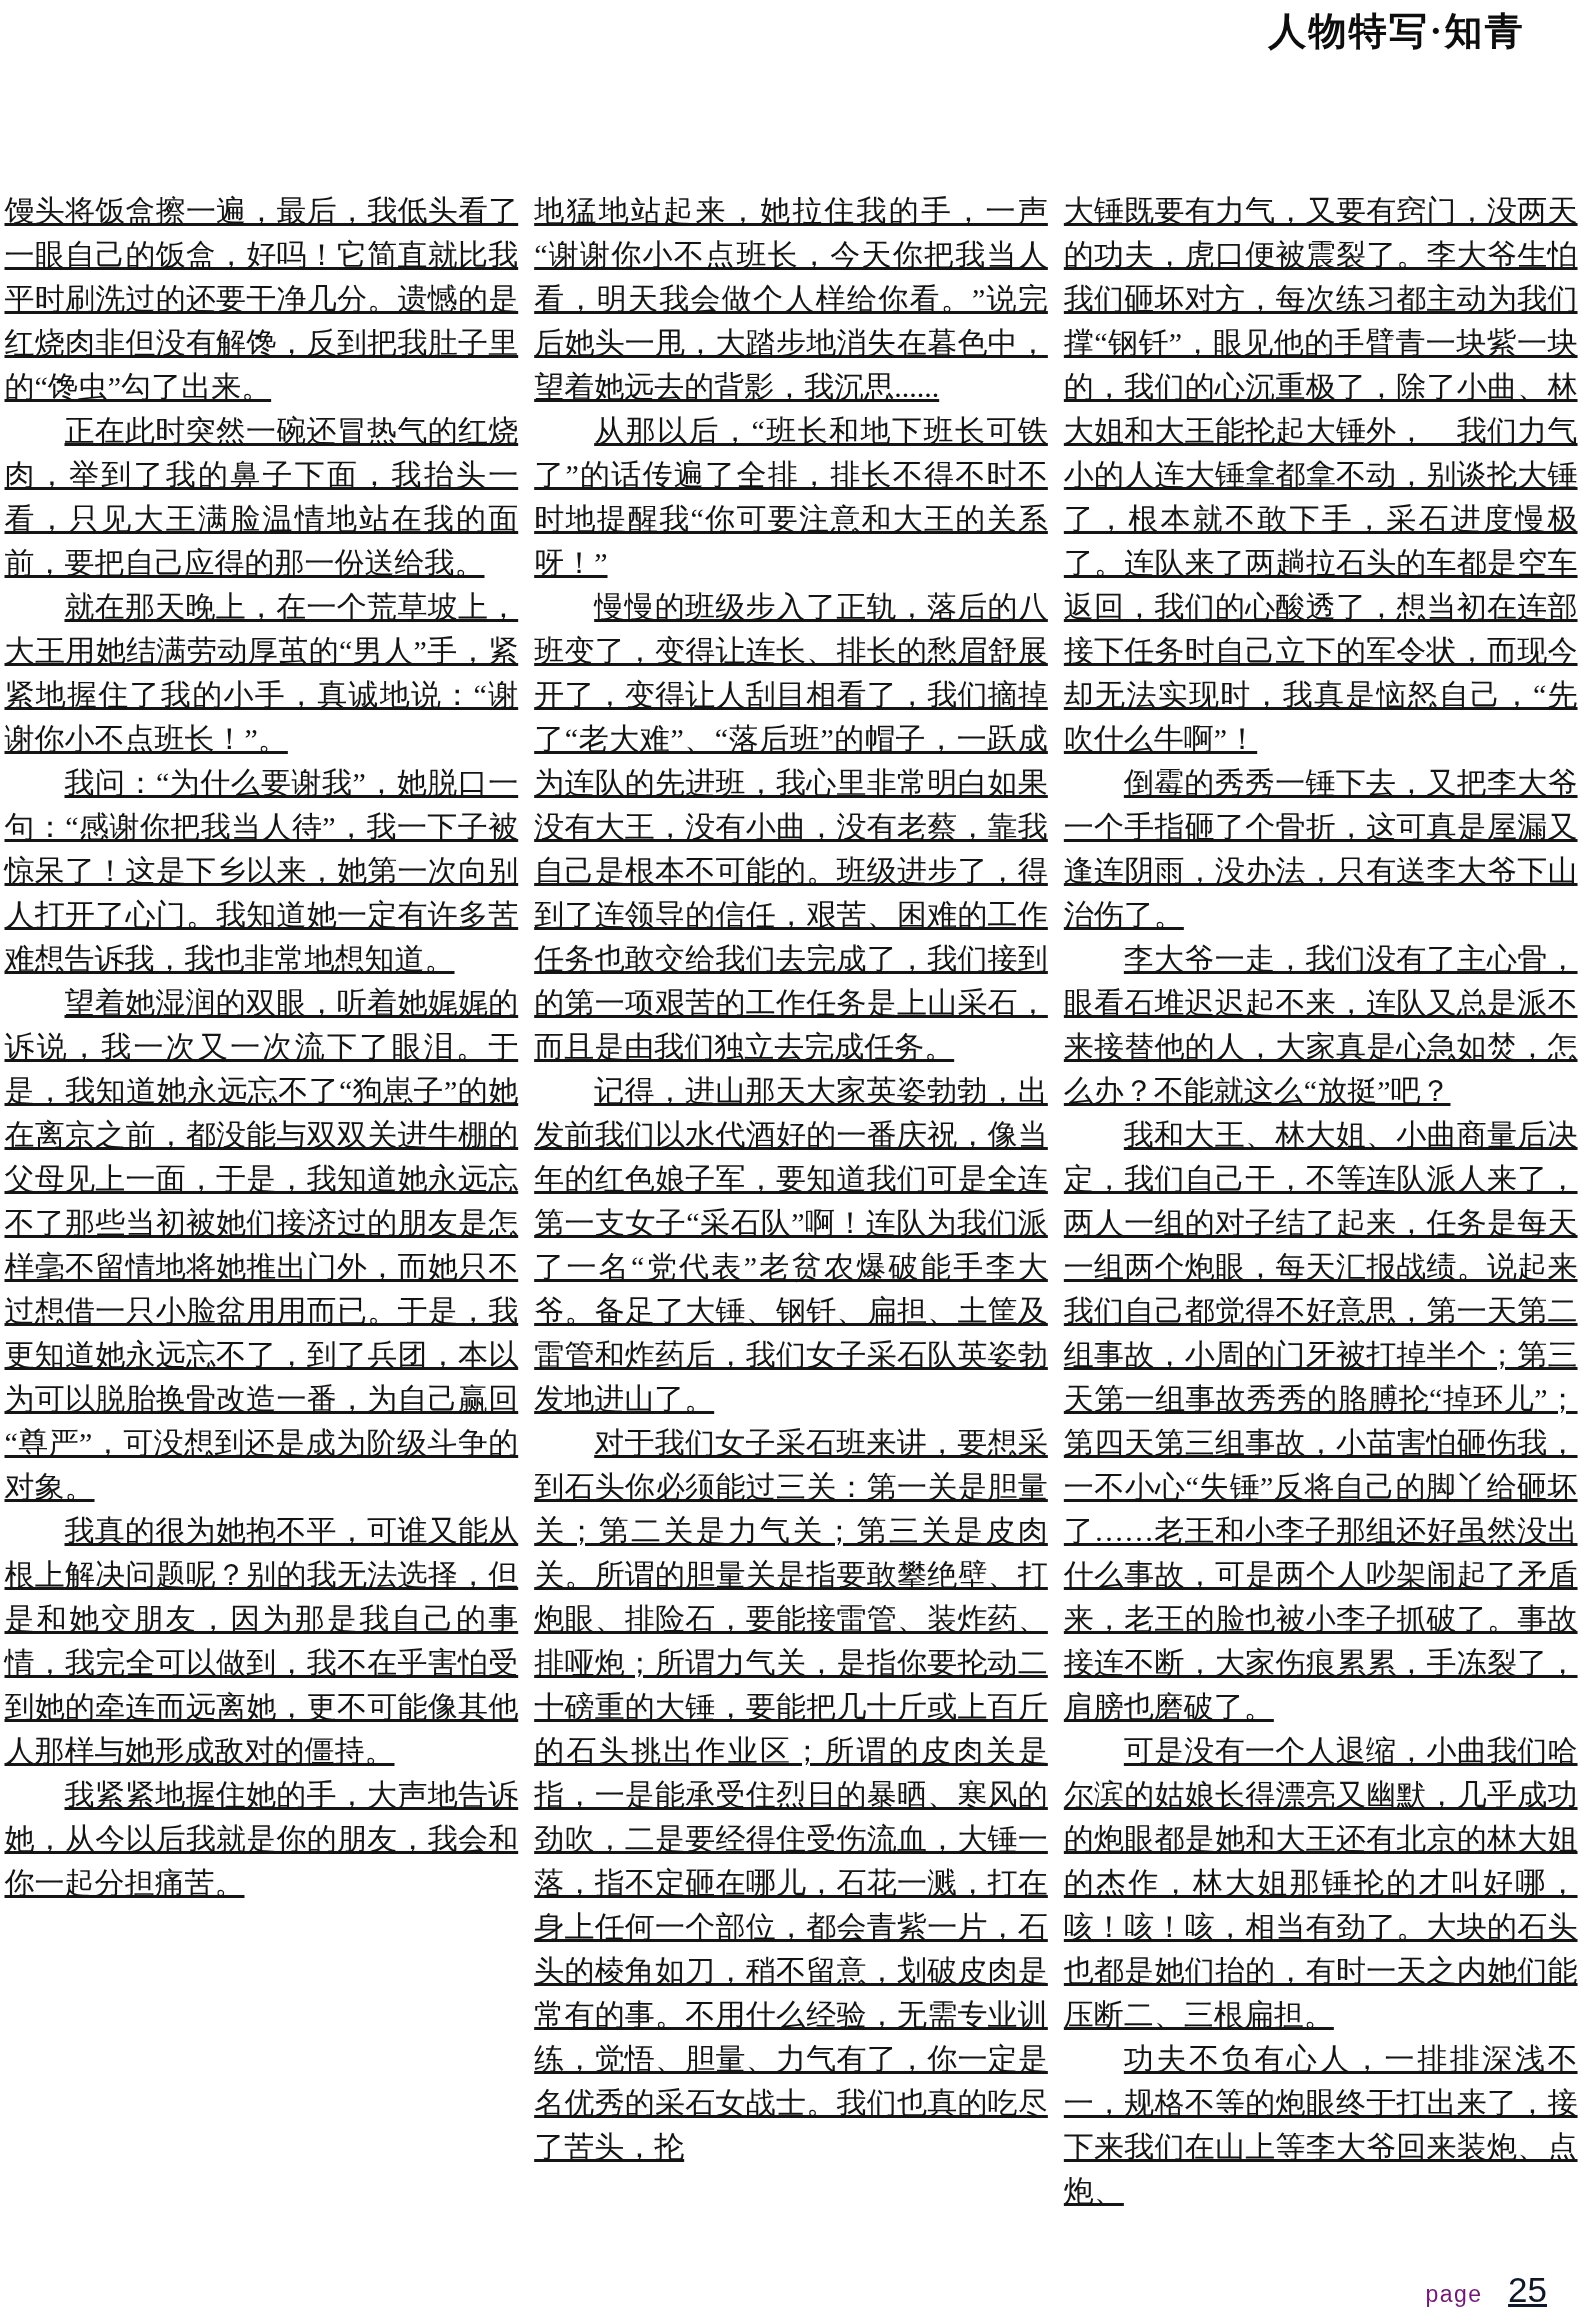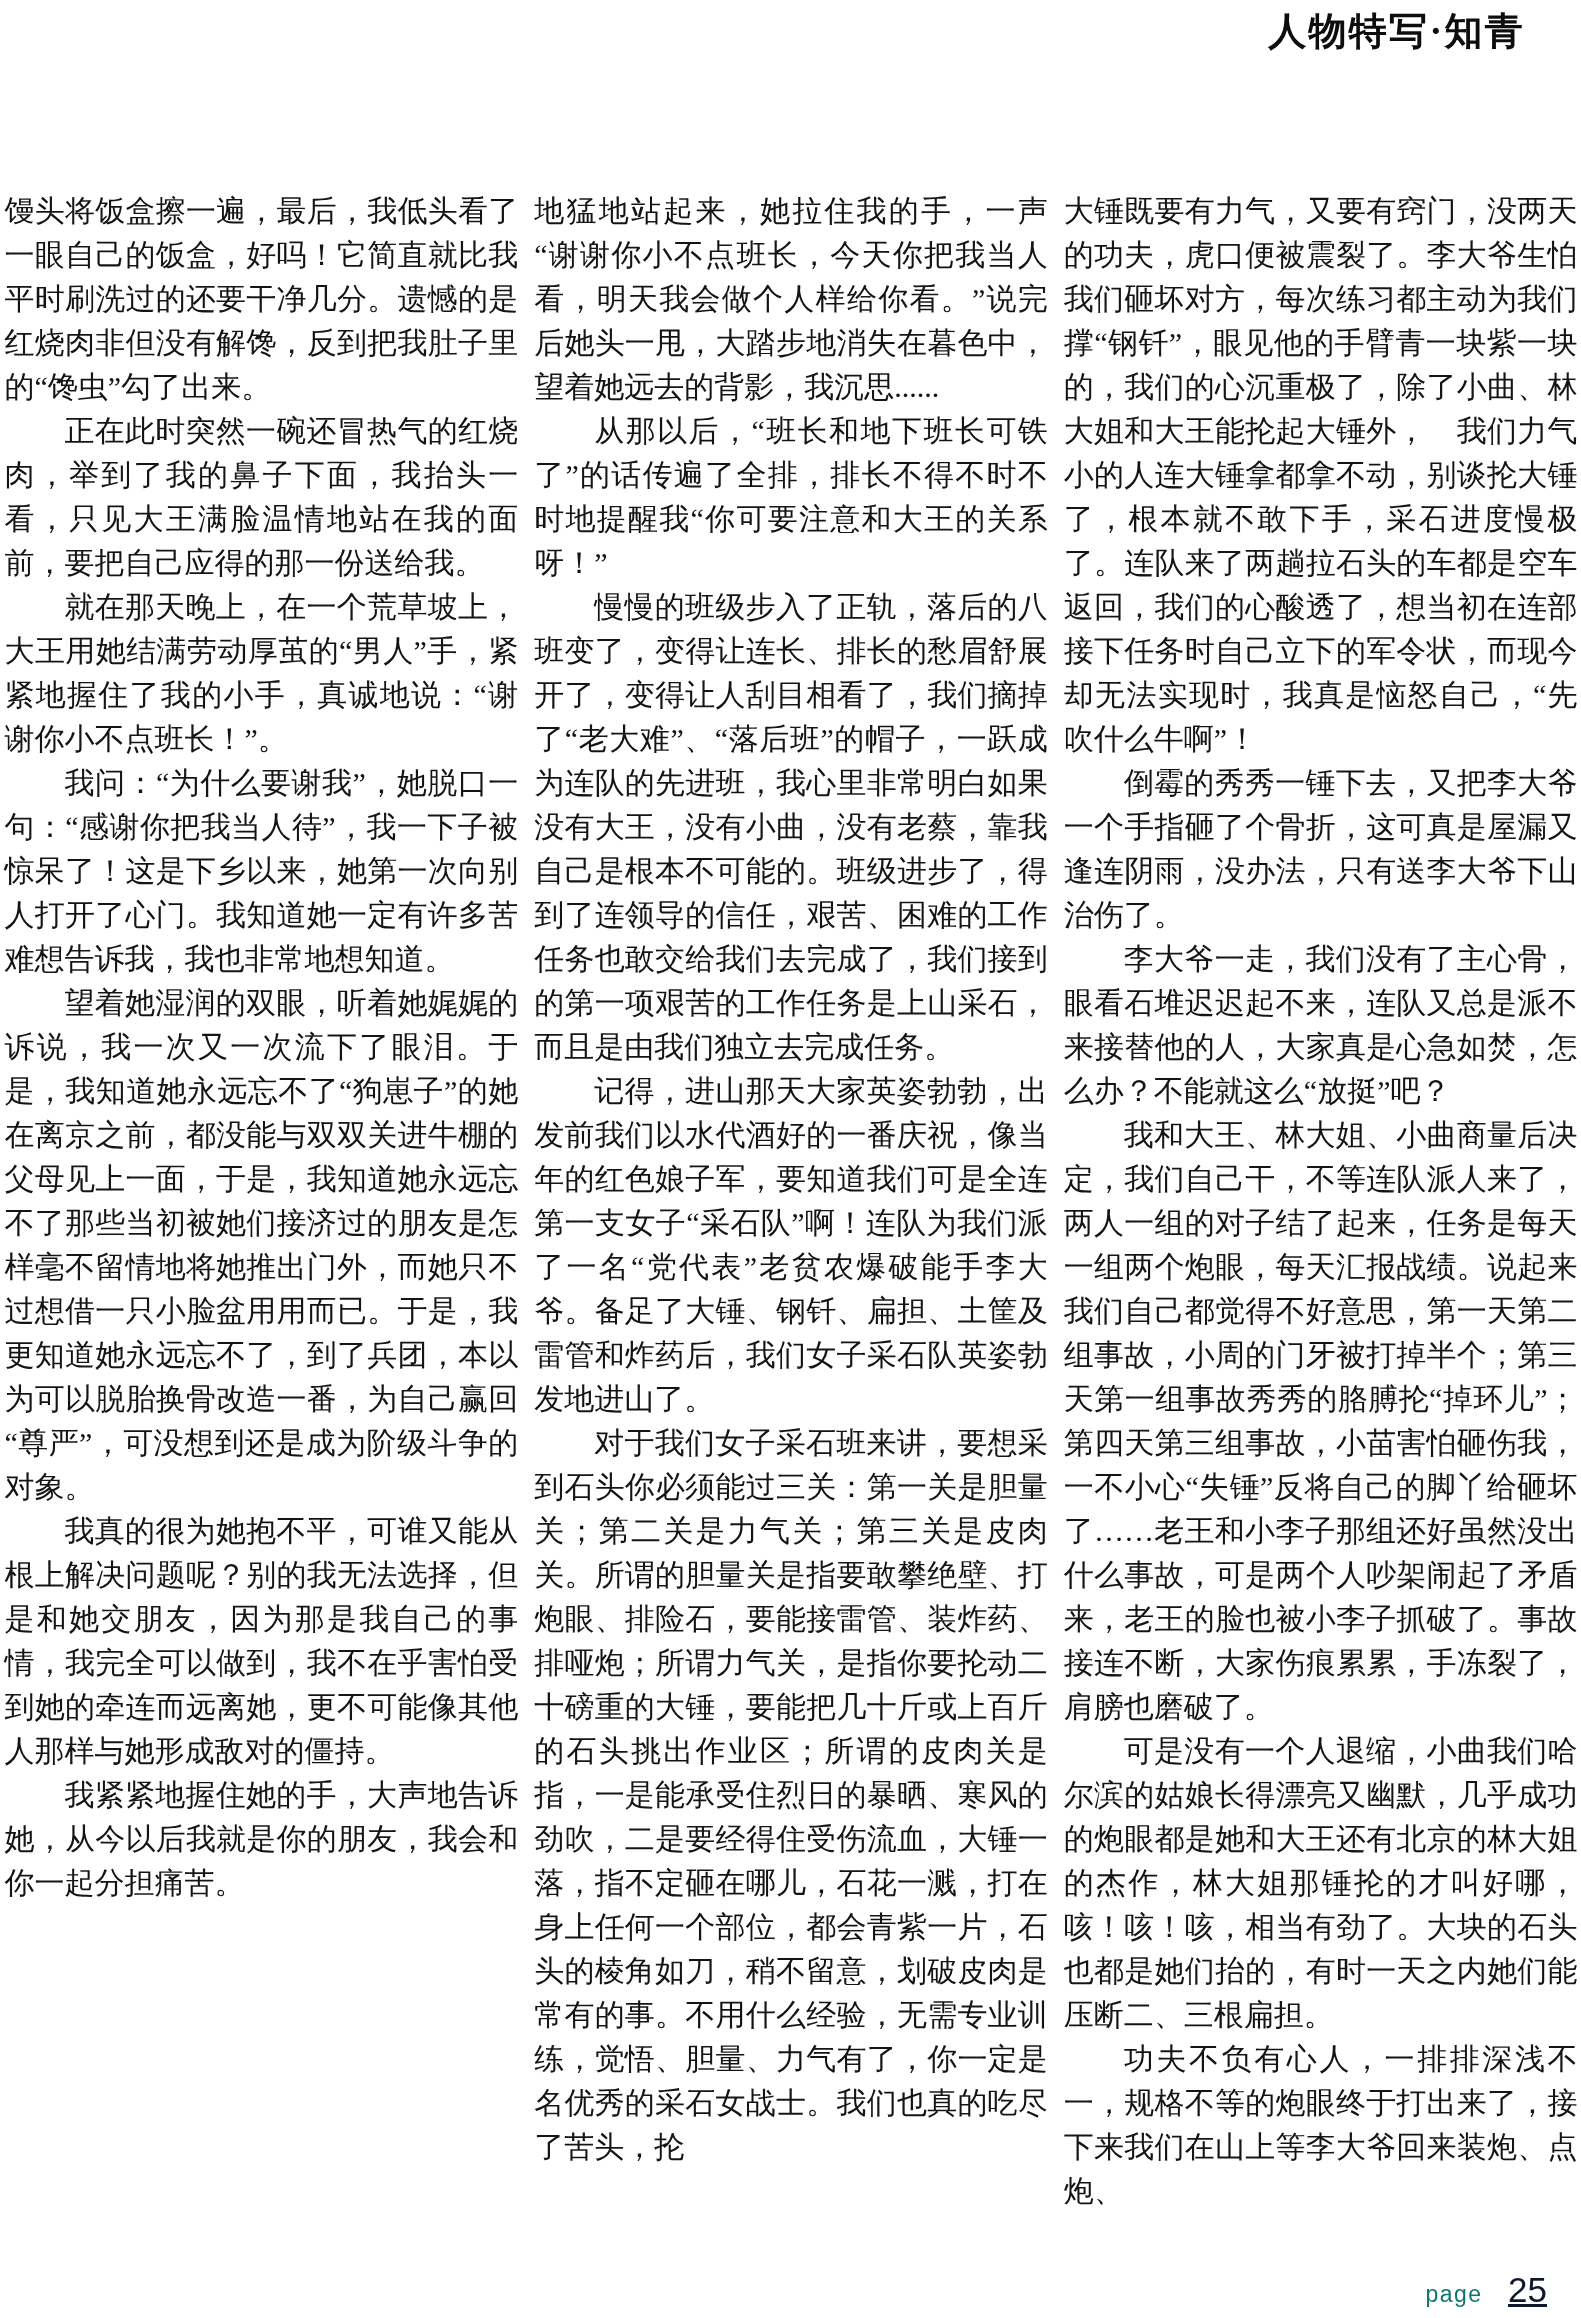--- a/index.html
+++ b/index.html
@@ -27,20 +27,21 @@
     white-space: nowrap;
     text-align: center;
   }
   .columns {
     position: absolute;
     left: 4.5px;
     top: 189px;
     width: 1573px;
     display: flex;
     gap: 16px;
+    text-decoration: underline;
   }
   .column {
     width: 514px;
     font-size: 30px;
     line-height: 44px;
     text-align: justify;
     text-justify: inter-ideograph;
     color: #141414;
   }
   .column p.para {
@@ -56,21 +57,21 @@
     bottom: 9px;
     display: flex;
     align-items: baseline;
     gap: 25.5px;
     font-family: "Liberation Sans", "DejaVu Sans", sans-serif;
   }
   .page-footer .page-word {
     font-size: 23px;
     font-weight: 400;
     letter-spacing: 1.5px;
-    color: #0f766e;
+    color: #701a75;
   }
   .page-footer .page-num {
     font-size: 35px;
     font-weight: 500;
     color: #0f172a;
     text-decoration: underline;
   }
 </style>
 </head>
 <body>

